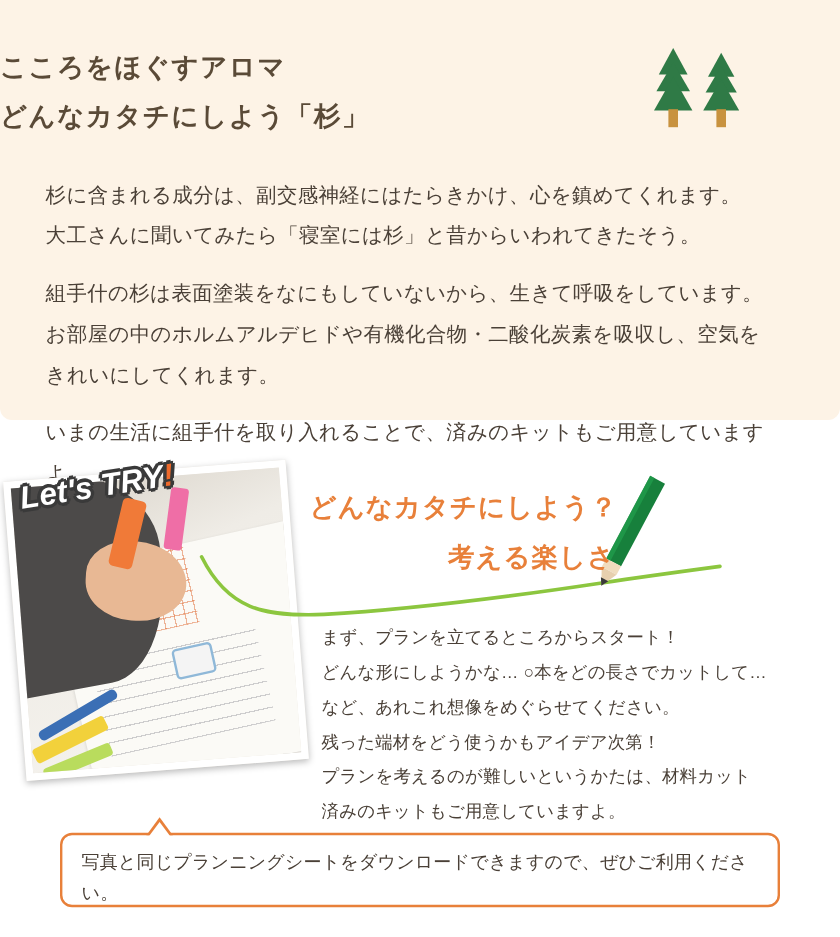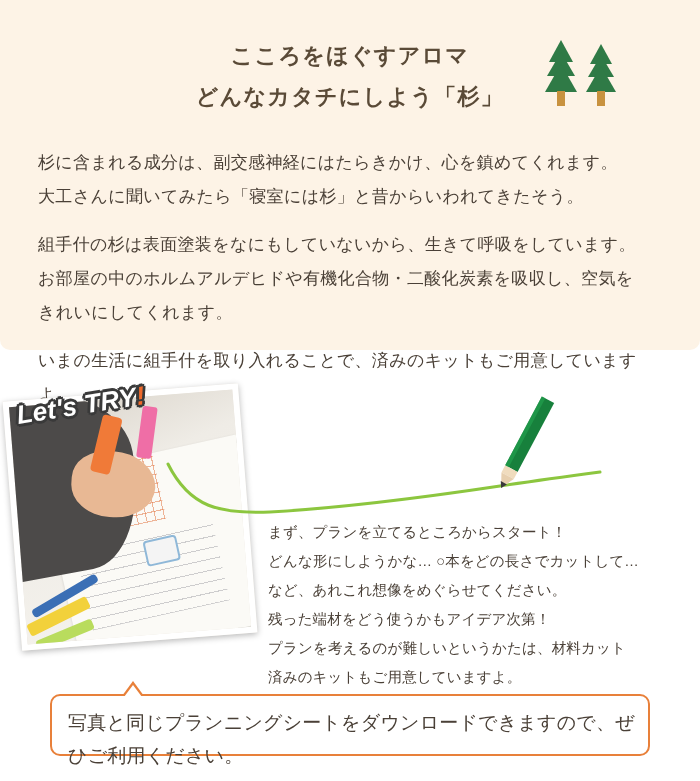--- a/index.html
+++ b/index.html
@@ -22,21 +22,21 @@
     position: absolute;
     left: 0; top: 0;
     width: 700px; height: 350px;
     background: #fdf3e6;
     border-radius: 0 0 10px 10px;
   }
   .s1-title {
     position: absolute;
     left: 0; top: 36px;
     width: 700px;
-    text-align: center;
+    text-align: left;
     color: #5a4a37;
     font-size: 22px;
     font-weight: bold;
     line-height: 1.85;
     letter-spacing: 0.06em;
   }
   .s1-title .line2 { display: block; }
 
   .trees {
     position: absolute;
@@ -223,21 +223,21 @@
     width: 600px; height: 62px;
     border: 2px solid #e8803a;
     border-radius: 10px;
     background: #ffffff;
   }
   .callout-text {
     position: absolute;
     left: 16px; top: 10px;
     width: 570px;
     color: #4a4037;
-    font-size: 19px;
+    font-size: 15px;
     line-height: 1.75;
     letter-spacing: 0.01em;
   }
   .callout-tail, .callout-tail-in {
     position: absolute;
     width: 0; height: 0;
   }
   .callout-tail {
     left: 70px; top: -15px;
     border-left: 11px solid transparent;
@@ -322,20 +322,24 @@
         <g transform="rotate(28 55 55)">
           <rect x="48" y="6" width="14" height="78" fill="#17803c"></rect>
           <rect x="48" y="84" width="14" height="8" fill="#f0dcbe"></rect>
           <polygon points="48,92 62,92 55,106" fill="#e7cfae"></polygon>
           <polygon points="51.5,100 58.5,100 55,106" fill="#3a3a3a"></polygon>
           <rect x="48" y="6" width="4" height="78" fill="#22a04d" opacity="0.7"></rect>
         </g>
       </svg>
     </div>
 
+    <div class="s2-title">
+      <span class="l1">どんなカタチにしよう？</span>
+      <span class="l2">考える楽しさ</span>
+    </div>
 
     <div class="s2-body">
       <p style="white-space: pre-line;">まず、プランを立てるところからスタート！
 どんな形にしようかな… ○本をどの長さでカットして…
 など、あれこれ想像をめぐらせてください。
 残った端材をどう使うかもアイデア次第！
 プランを考えるのが難しいというかたは、材料カット
 済みのキットもご用意していますよ。</p>
     </div>
 

